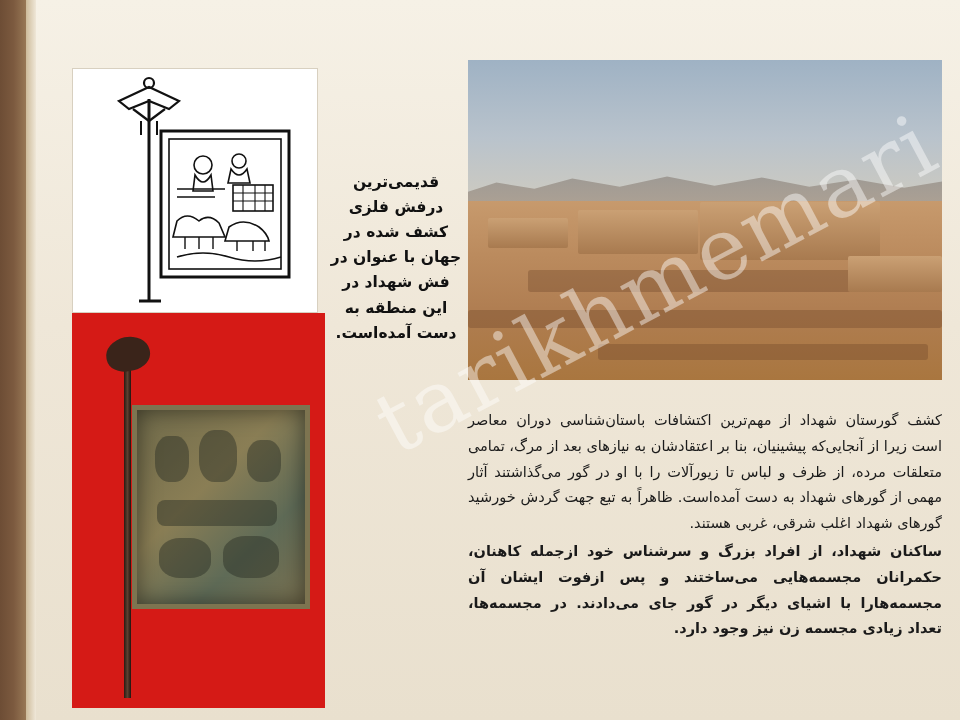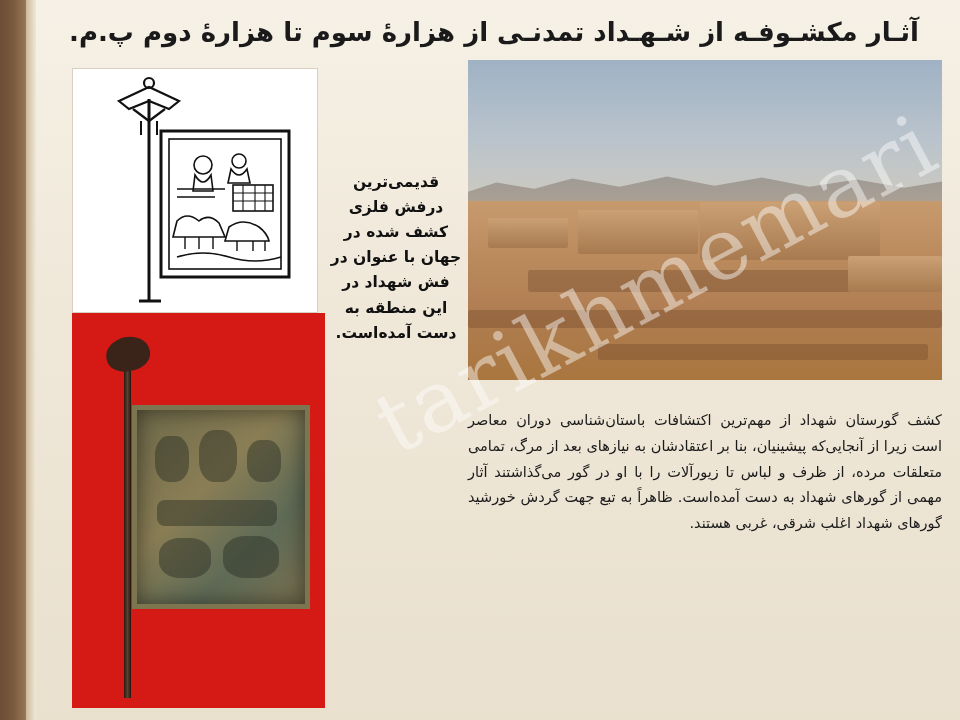--- a/index.html
+++ b/index.html
@@ -205,23 +205,20 @@
 </style>
 </head>
 <body>
 
 <div class="slide">
 
   <div class="left-band">
     <div class="left-band-inner"></div>
   </div>
 
-  <div class="title-wrap">
-    <div class="title">آثـار مکشـوفـه از شـهـداد تمدنـی از هزارهٔ سوم تا هزارهٔ دوم پ.م.</div>
-  </div>
 
   <div class="drawing-box">
     <svg width="244" height="243" viewBox="0 0 244 243">
       <rect x="0" y="0" width="244" height="243" fill="#ffffff"></rect>
 
       <line x1="76" y1="30" x2="76" y2="232" stroke="#111" stroke-width="3"></line>
 
       <path d="M46 32 L76 18 L106 32 L96 40 L76 32 L56 40 Z" fill="none" stroke="#111" stroke-width="2.2"></path>
       <circle cx="76" cy="14" r="5" fill="none" stroke="#111" stroke-width="2.2"></circle>
       <path d="M60 40 L76 52 L92 40" fill="none" stroke="#111" stroke-width="2.2"></path>
@@ -271,19 +268,20 @@
     <div class="ruin" style="left:232px;top:142px;width:180px;height:58px;"></div>
     <div class="ruin" style="left:20px;top:158px;width:80px;height:30px;"></div>
     <div class="dark" style="left:60px;top:210px;width:360px;height:22px;"></div>
     <div class="dark" style="left:0px;top:250px;width:474px;height:18px;"></div>
     <div class="dark" style="left:130px;top:284px;width:330px;height:16px;"></div>
     <div class="ruin" style="left:380px;top:196px;width:94px;height:36px;"></div>
   </div>
 
   <div class="body-text">
     <p>کشف گورستان شهداد از مهم‌ترین اکتشافات باستان‌شناسی دوران معاصر است زیرا از آنجایی‌که پیشینیان، بنا بر اعتقادشان به نیازهای بعد از مرگ، تمامی متعلقات مرده، از ظرف و لباس تا زیورآلات را با او در گور می‌گذاشتند آثار مهمی از گورهای شهداد به دست آمده‌است. ظاهراً به تبع جهت گردش خورشید گورهای شهداد اغلب شرقی، غربی هستند.</p>
+    <p class="bold">ساکنان شهداد، از افراد بزرگ و سرشناس خود از‌جمله کاهنان، حکمرانان مجسمه‌هایی می‌ساختند و پس از‌فوت ایشان آن مجسمه‌هارا با اشیای دیگر در گور جای می‌دادند. در  مجسمه‌ها، تعداد زیادی مجسمه زن نیز وجود دارد.</p>
   </div>
 
   <div class="watermark">
     <span>tarikhmemari.ir</span>
   </div>
 
 </div>
 
 </body></html>

